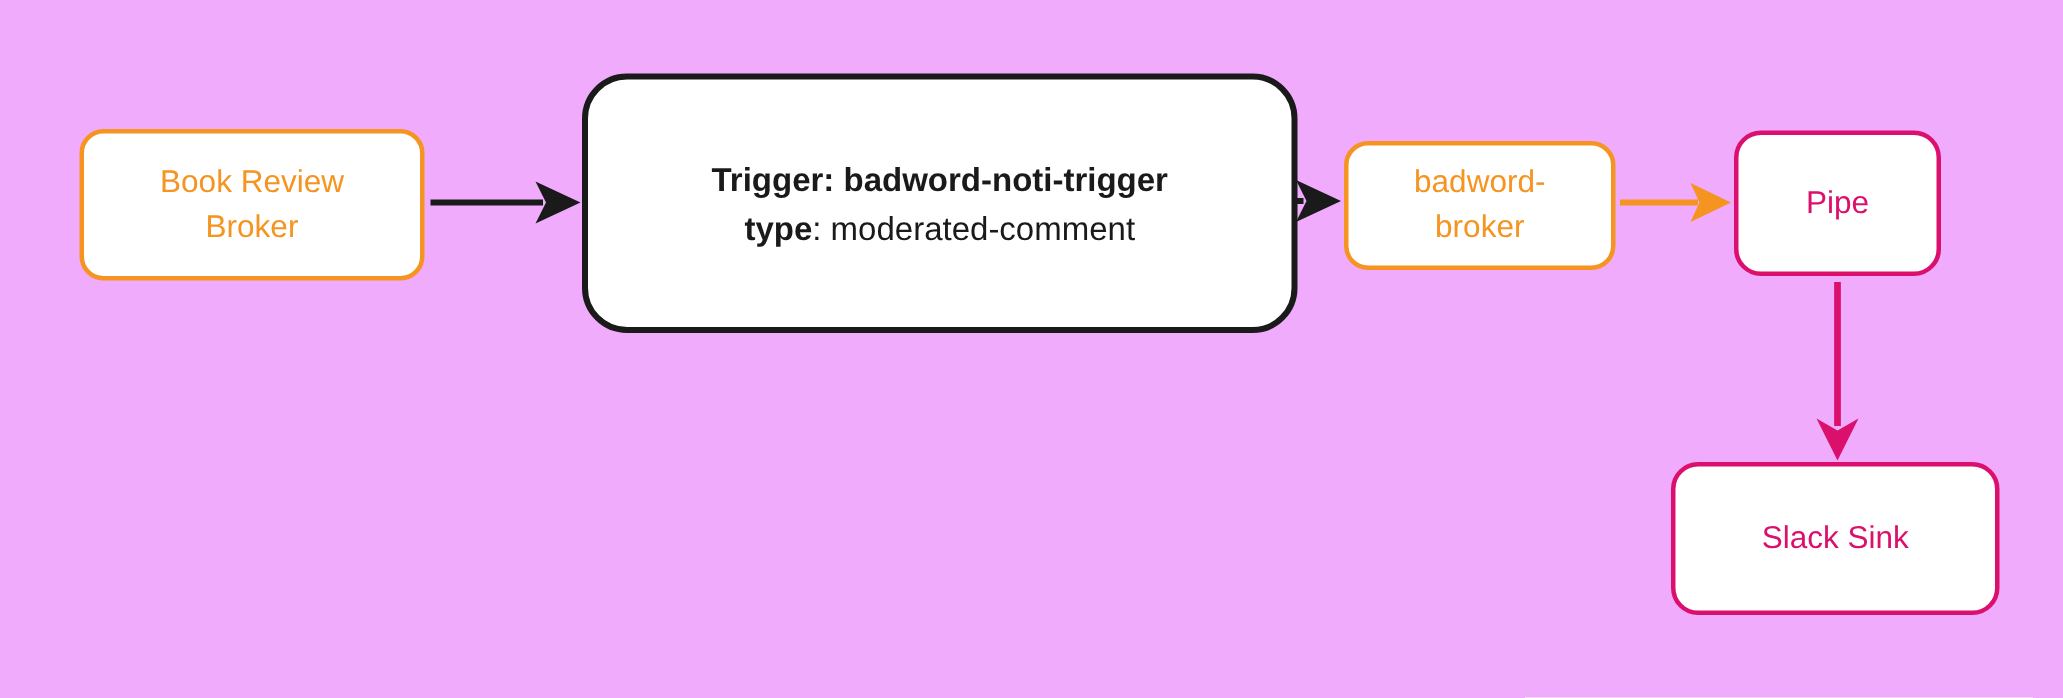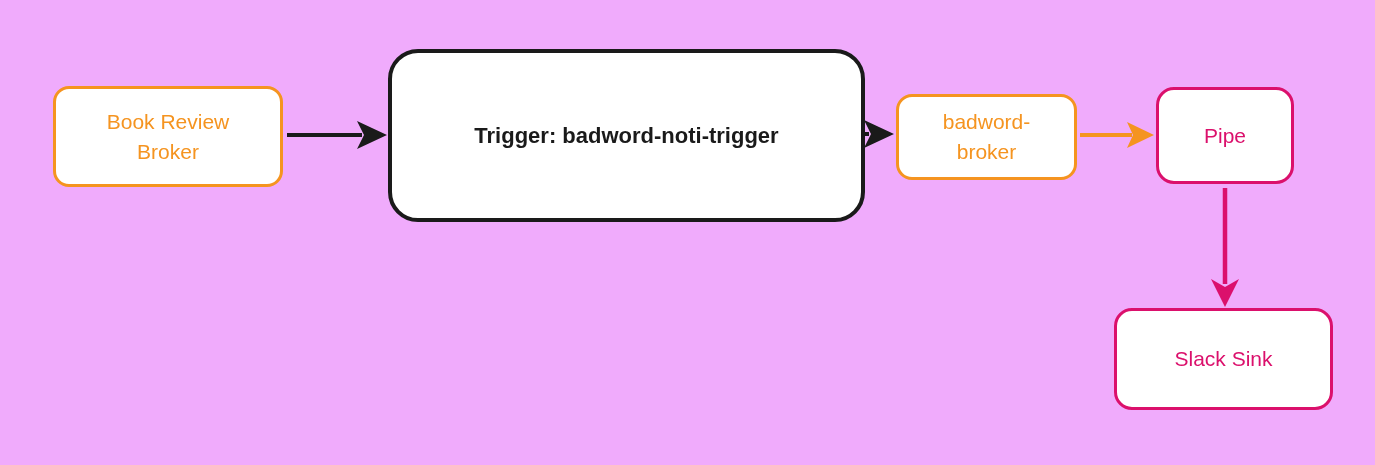--- a/index.html
+++ b/index.html
@@ -99,20 +99,21 @@
     </g>
   </svg>
 
   <div class="node node-book-review-broker" style="border-color: rgb(245, 148, 32);">
     <span class="label" style="color: rgb(245, 148, 32);">Book Review
 Broker</span>
   </div>
 
   <div class="node node-trigger" style="border-color: rgb(26, 26, 26);">
     <div class="tline key">Trigger: badword-noti-trigger</div>
+    <div class="tline"><span class="key">type</span><span>: moderated-comment</span></div>
   </div>
 
   <div class="node node-badword-broker" style="border-color: rgb(245, 148, 32);">
     <span class="label" style="color: rgb(245, 148, 32);">badword-
 broker</span>
   </div>
 
   <div class="node node-pipe" style="border-color: rgb(219, 16, 108);">
     <span class="label" style="color: rgb(219, 16, 108);">Pipe</span>
   </div>

